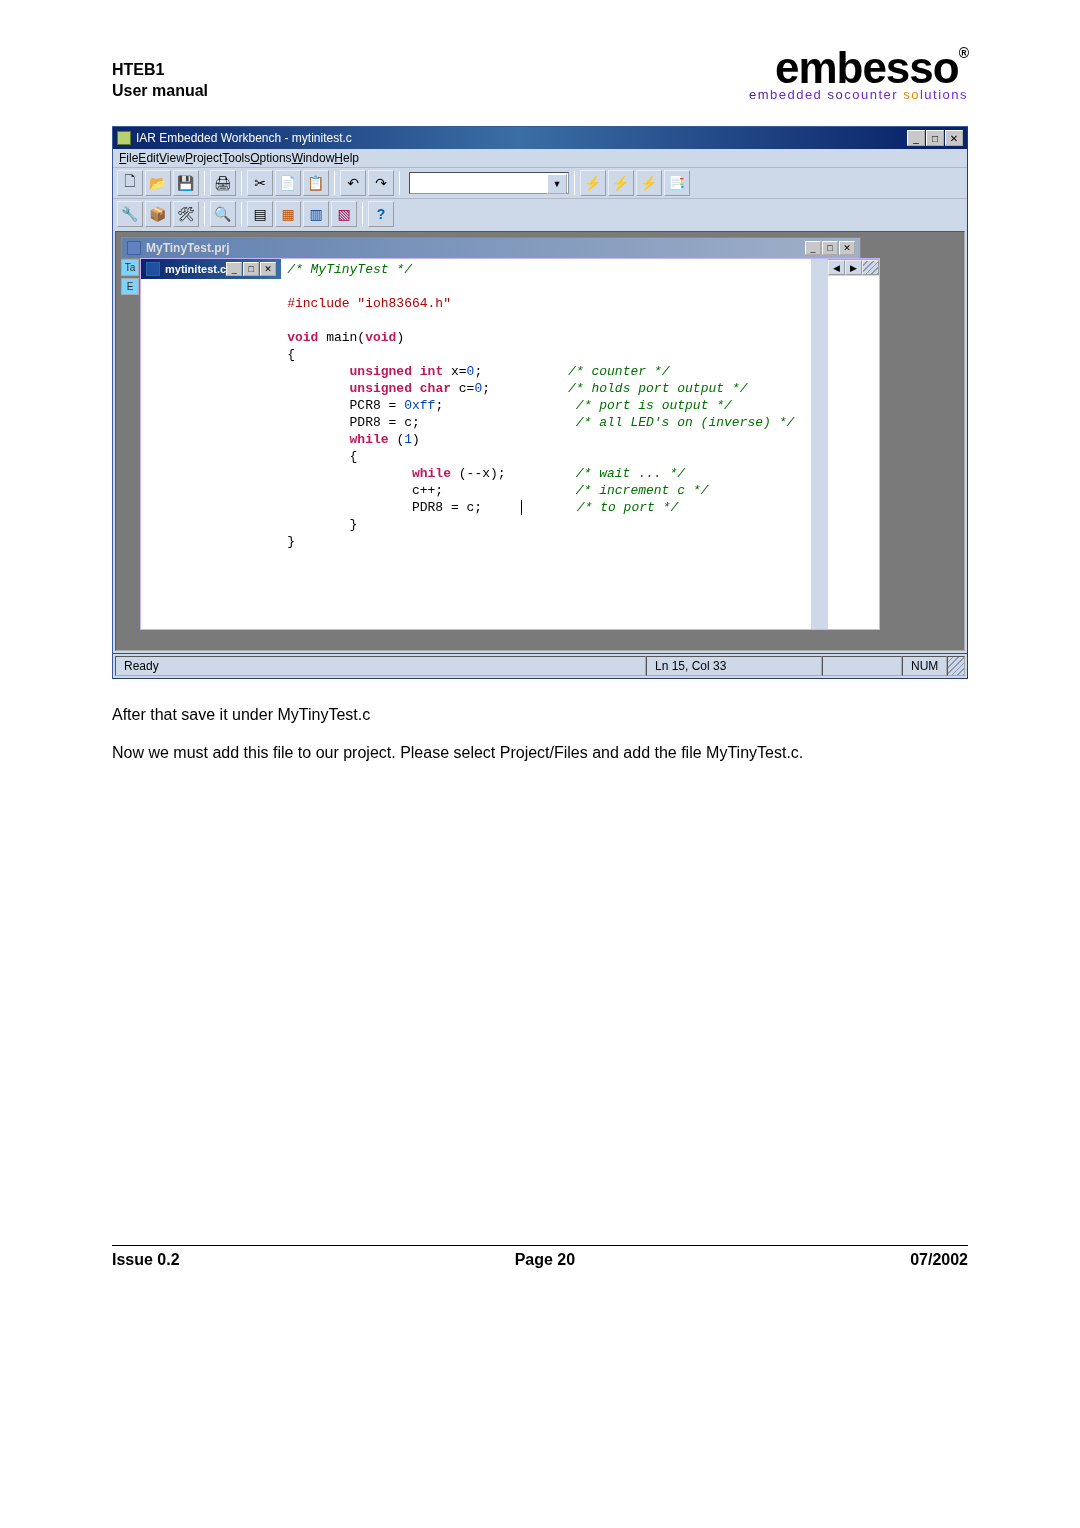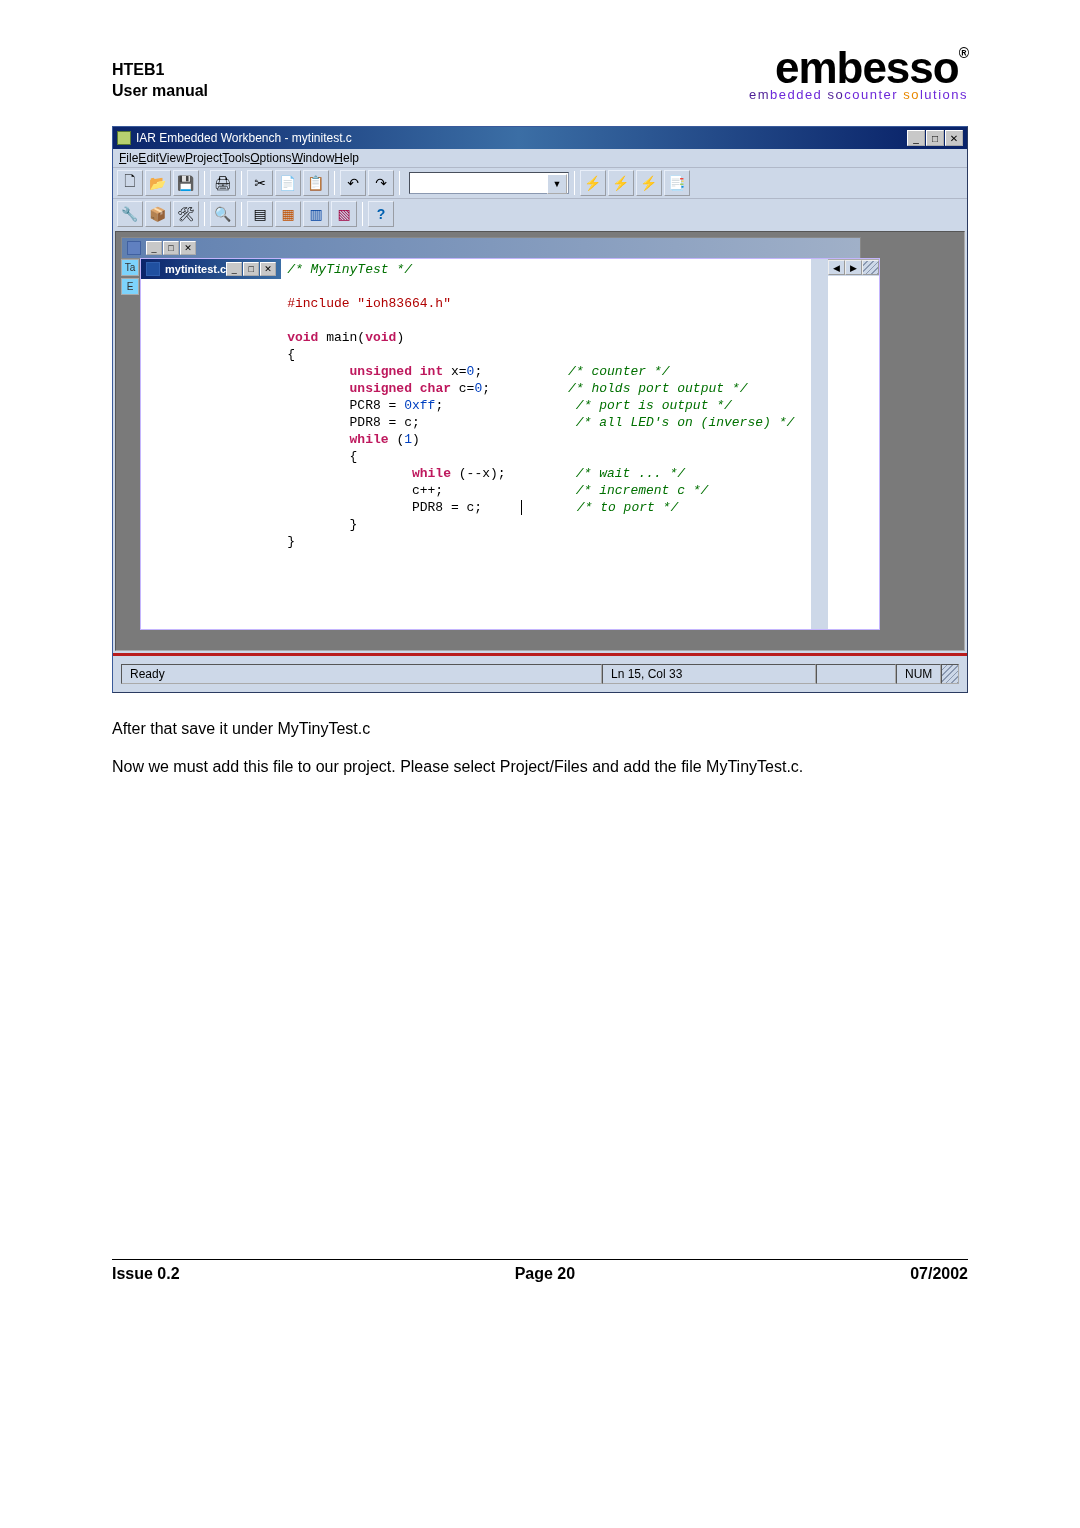--- a/index.html
+++ b/index.html
@@ -210,31 +210,31 @@
     position: absolute;
     left: 5px; top: 27px;
     width: 18px;
     font-size: 10px;
     color: #333;
   }
   .side-tab div { padding: 2px; border: 1px solid #aaa; background: #7dd3fc; margin-bottom: 2px; text-align: center; }
 
   .statusbar {
     background: #cdd8e8;
-    border-top: 3px solid #b91c1c;
-    display: flex;
-    padding: 8px;
+    border-top: 1px solid #b91c1c;
+    display: flex;
+    padding: 2px;
     font-size: 12px;
   }
   .sb-panel {
     border: 1px inset #aaa;
     padding: 2px 8px;
   }
   .sb-main { flex: 1; }
-  .sb-pos { width: 214px; text-align: left; }
+  .sb-pos { width: 176px; text-align: left; }
   .sb-gap { width: 80px; }
   .sb-num { width: 45px; text-align: center; }
   .resize-grip {
     width: 18px;
     border: 1px inset #aaa;
     background: repeating-linear-gradient(-45deg, #8a98b0 0 1px, #cdd8e8 1px 4px);
   }
 
   .body-text {
     font-size: 16px;
@@ -331,20 +331,21 @@
     <div class="tb-btn" style="color:#a00040">▧</div>
     <div class="tb-sep"></div>
     <div class="tb-btn" style="color:#0060b0;font-weight:bold">?</div>
   </div>
 
   <div class="mdi-area">
 
     <div class="prj-window">
       <div class="prj-title">
         <span class="title-icon" style="background:#6080c0;border-color:#4060a0"></span>
+        <span class="title-text">MyTinyTest.prj</span>
         <div class="small-controls">
           <div class="win-btn">_</div>
           <div class="win-btn">□</div>
           <div class="win-btn">✕</div>
         </div>
       </div>
     </div>
 
     <div class="side-tab">
       <div>Ta</div>

